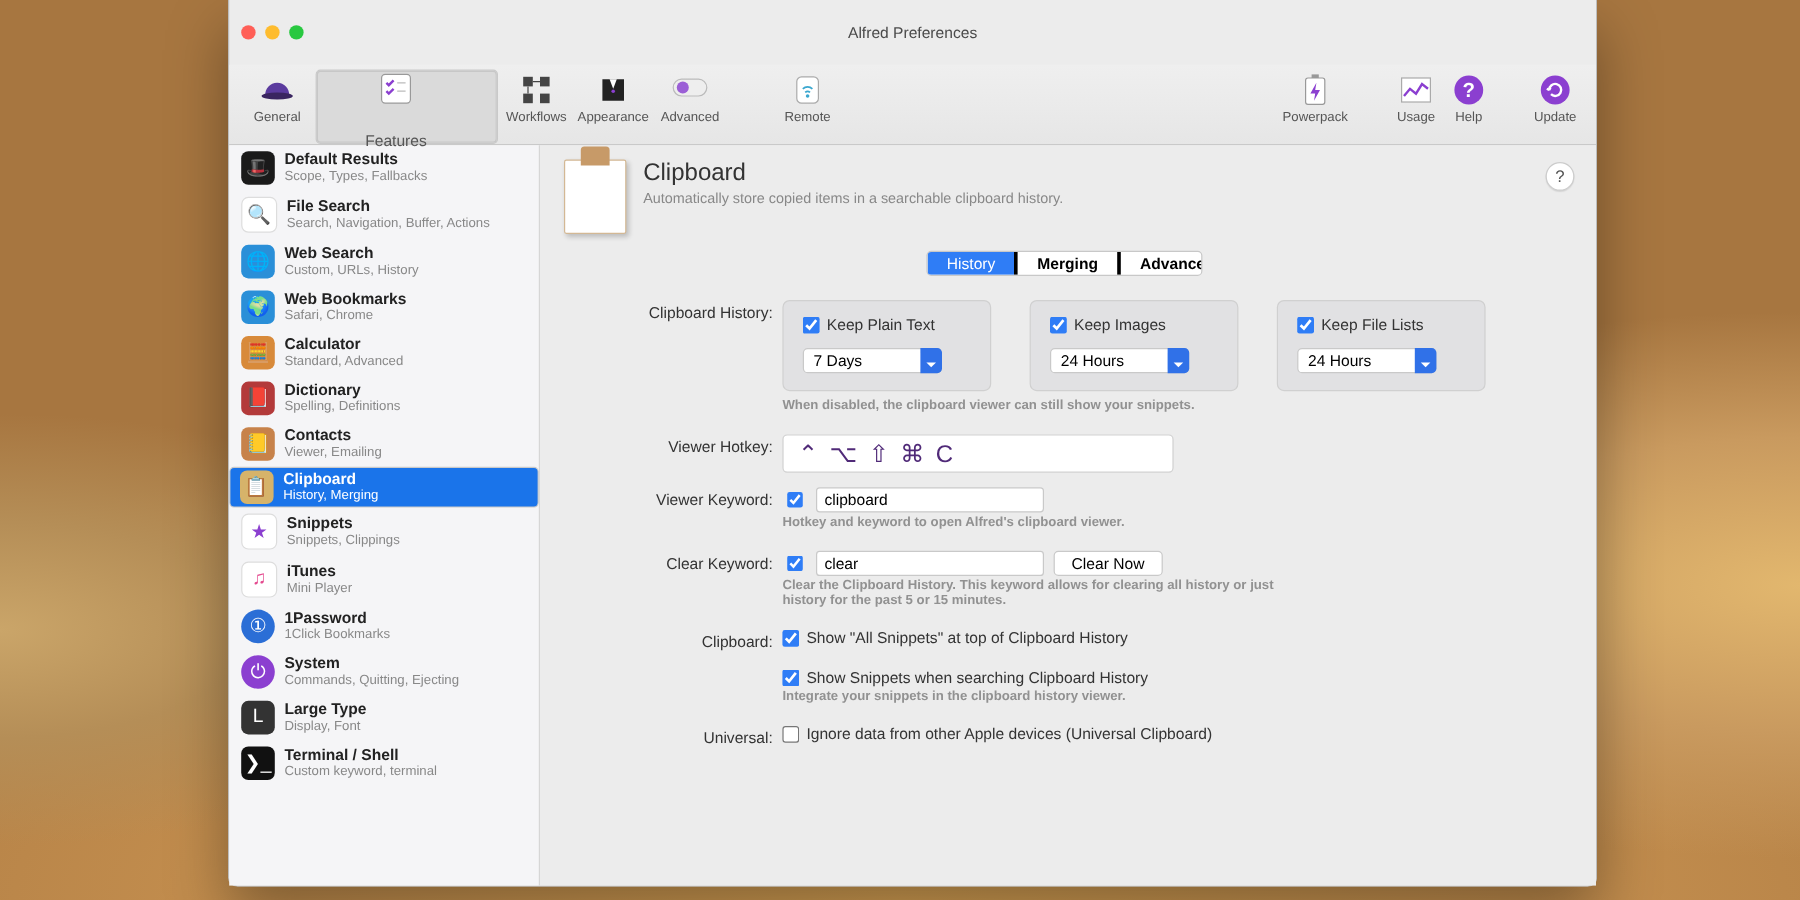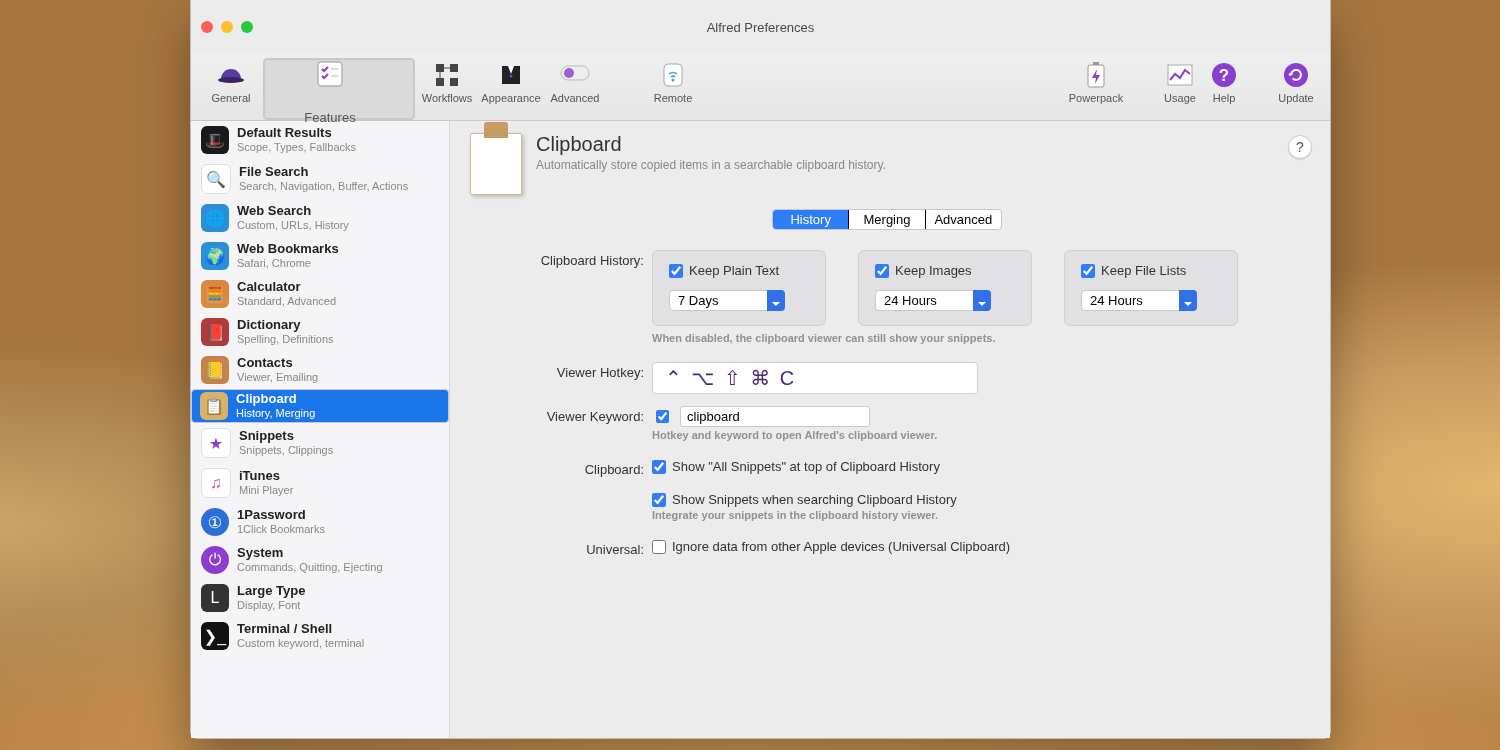--- a/index.html
+++ b/index.html
@@ -31,23 +31,23 @@
 .srow.sel{background:#1a74ea;}
 .srow.sel .t1,.srow.sel .t2{color:#fff;}
 .content{flex:1;background:#ececec;padding:12px 26px 20px 20px;overflow:auto;position:relative;}
 .header{display:flex;align-items:flex-start;gap:14px;margin-bottom:14px;}
 .header .ic{width:50px;height:60px;background:#fff;border:1px solid #d3b894;border-radius:2px;position:relative;box-shadow:2px 2px 4px rgba(0,0,0,.2);}
 .header .ic::before{content:"";position:absolute;top:-12px;left:50%;transform:translateX(-50%);width:24px;height:16px;background:#c79a68;border-radius:3px 3px 0 0;}
 .header h1{margin:0;font-size:20px;font-weight:500;color:#333;}
 .header p{margin:2px 0 0;font-size:12px;color:#888;}
 .helpbtn{position:absolute;top:14px;right:18px;width:22px;height:22px;border-radius:50%;background:#fff;border:1px solid #ccc;display:flex;align-items:center;justify-content:center;font-size:14px;color:#555;box-shadow:0 1px 1px rgba(0,0,0,.1);}
 .seg{display:flex;width:228px;margin:0 auto 20px;border:1px solid #c8c8c8;border-radius:4px;overflow:hidden;font-size:13px;background:#fff;}
-.seg div{flex:1;text-align:center;padding:2px 4px;cursor:default;}
+.seg div{flex:1;padding:2px 16px;cursor:default;}
 .seg .on{background:#2f7df6;color:#fff;}
-.seg div+div{border-left:1px solid #000000;}
+.seg div+div{border-left:3px solid #000000;font-weight:bold;}
 .form{margin-left:26px;}
 .frow{display:flex;align-items:flex-start;margin-bottom:6px;}
 .flab{width:148px;text-align:right;padding-right:8px;font-size:13px;color:#333;padding-top:3px;}
 .fval{flex:1;font-size:13px;color:#333;}
 .panels{display:flex;gap:32px;margin-bottom:6px;}
 .panel{background:#e1e1e3;border:1px solid #d0d0d0;border-radius:6px;padding:12px 16px 14px;display:flex;flex-direction:column;gap:12px;align-items:flex-start;min-width:140px;}
 .chk{display:flex;align-items:center;gap:6px;font-size:13px;}
 .chk input{width:14px;height:14px;accent-color:#2f7df6;margin:0;}
 .sel{appearance:none;-webkit-appearance:none;background:#fff;border:1px solid #c9c9c9;border-radius:4px;padding:2px 26px 2px 8px;font-size:13px;position:relative;min-width:116px;}
 .selwrap{position:relative;display:inline-block;}
@@ -342,20 +342,31 @@
           <div class="flab">Viewer Keyword:</div>
           <div class="fval">
             <div class="row-g">
               <input type="checkbox" checked="" style="accent-color: rgb(47, 125, 246);">
               <input class="tinput" value="clipboard" style="">
             </div>
             <div class="hint">Hotkey and keyword to open Alfred's clipboard viewer.</div>
           </div>
         </div>
 
+        <div class="frow">
+          <div class="flab">Clear Keyword:</div>
+          <div class="fval">
+            <div class="row-g">
+              <input type="checkbox" checked="" style="accent-color: rgb(47, 125, 246);">
+              <input class="tinput" value="clear" style="">
+              <button class="btn">Clear Now</button>
+            </div>
+            <div class="hint" style="max-width:420px">Clear the Clipboard History. This keyword allows for clearing all history or just history for the past 5 or 15 minutes.</div>
+          </div>
+        </div>
 
         <div class="frow">
           <div class="flab">Clipboard:</div>
           <div class="fval">
             <label class="chk">
                 <input type="checkbox" checked="" style="">
                 <span>Show "All Snippets" at top of Clipboard History</span>
               </label><br>
             <label class="chk" style="margin-top:3px">
                 <input type="checkbox" checked="" style="">

